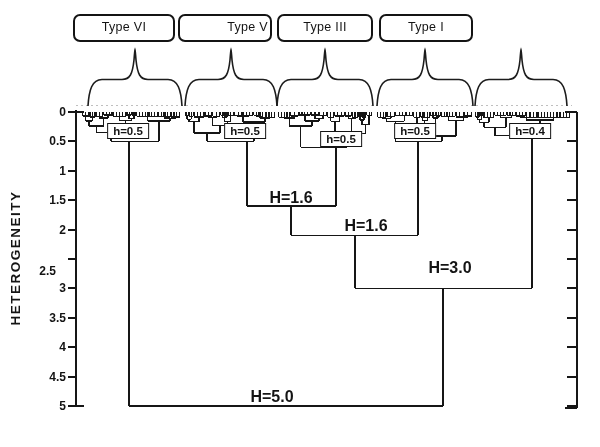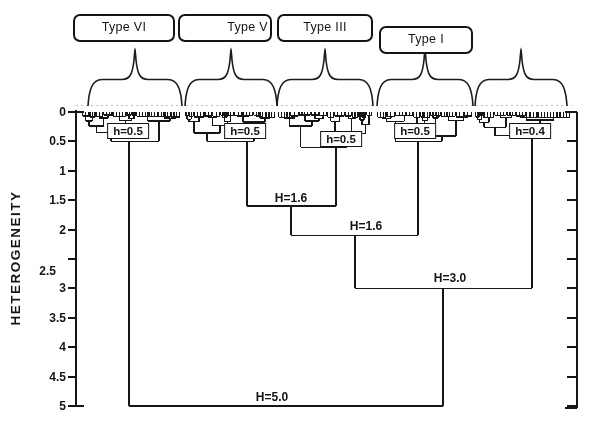--- a/index.html
+++ b/index.html
@@ -23,21 +23,21 @@
     transform:translate(-50%,-50%) rotate(-90deg);
     font-weight:bold;font-size:13.5px;letter-spacing:1.5px;white-space:nowrap;
   }
   .hlab{
     position:absolute;transform:translate(-50%,-50%);
     background:#fff;border:1.5px solid #141414;
     font-weight:bold;font-size:11.5px;padding:1px 5px;white-space:nowrap;
   }
   .Hlab{
     position:absolute;transform:translate(-50%,-50%);
-    font-weight:bold;font-size:12px;white-space:nowrap;
+    font-weight:bold;font-size:16px;white-space:nowrap;
   }
 </style>
 </head>
 <body>
 
 <div class="fig">
 
   <svg id="plot" width="600" height="447" viewBox="0 0 600 447">
       <g>
         <line x1="76" y1="105" x2="572" y2="105" stroke="#bfbfbf" stroke-width="1" shape-rendering="crispEdges" stroke-dasharray="2 3"></line>
@@ -508,21 +508,21 @@
         <line x1="355" y1="288.4" x2="532" y2="288.4" stroke="#161616" stroke-width="1.6" shape-rendering="crispEdges"></line>
         <line x1="443" y1="288.4" x2="443" y2="406" stroke="#161616" stroke-width="1.6" shape-rendering="crispEdges"></line>
         <line x1="129" y1="141.4" x2="129" y2="406" stroke="#161616" stroke-width="1.6" shape-rendering="crispEdges"></line>
         <line x1="129" y1="406" x2="443" y2="406" stroke="#161616" stroke-width="1.6" shape-rendering="crispEdges"></line>
       </g>
     </svg>
 
   <div class="typebox" style="left:73px;width:102px;">Type VI</div>
   <div class="typebox" style="left:178px;width:94px;padding-left:45px;">Type V</div>
   <div class="typebox" style="left:277px;width:96px;">Type III</div>
-  <div class="typebox" style="left:379px;width:94px;margin-top:12px;">Type I</div>
+  <div class="typebox" style="left:379px;width:94px;">Type I</div>
 
   <div class="ylab">HETEROGENEITY</div>
 
   <div class="ytick" style="left:34px;top:112px;">0</div>
   <div class="ytick" style="left:34px;top:141px;">0.5</div>
   <div class="ytick" style="left:34px;top:171px;">1</div>
   <div class="ytick" style="left:34px;top:200px;">1.5</div>
   <div class="ytick" style="left:34px;top:230px;">2</div>
   <div class="ytick" style="left:24px;top:259px;margin-top:12px;">2.5</div>
   <div class="ytick" style="left:34px;top:288px;">3</div>
@@ -532,16 +532,16 @@
   <div class="ytick" style="left:34px;top:406px;">5</div>
 
   <div class="hlab" style="left:128px;top:131px;">h=0.5</div>
   <div class="hlab" style="left:245px;top:131px;">h=0.5</div>
   <div class="hlab" style="left:341px;top:139px;">h=0.5</div>
   <div class="hlab" style="left:415px;top:131px;">h=0.5</div>
   <div class="hlab" style="left:530px;top:131px;text-align:center;">h=0.4</div>
 
   <div class="Hlab" style="left:291px;top:198px;">H=1.6</div>
   <div class="Hlab" style="left:366px;top:226px;">H=1.6</div>
-  <div class="Hlab" style="left:450px;top:278px;">H=3.0</div>
+  <div class="Hlab" style="left:450px;top:268px;">H=3.0</div>
   <div class="Hlab" style="left:272px;top:397px;text-align:right;">H=5.0</div>
 
 </div>
 
 </body></html>

